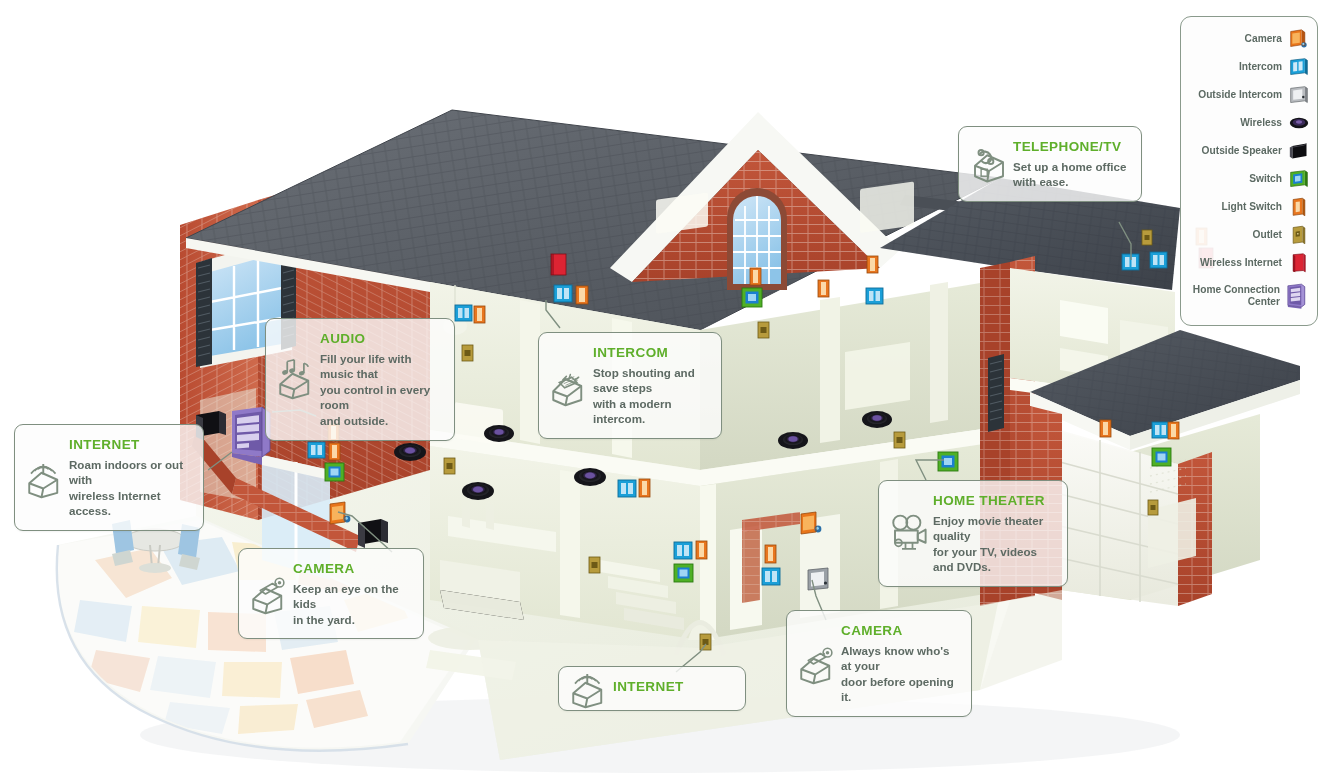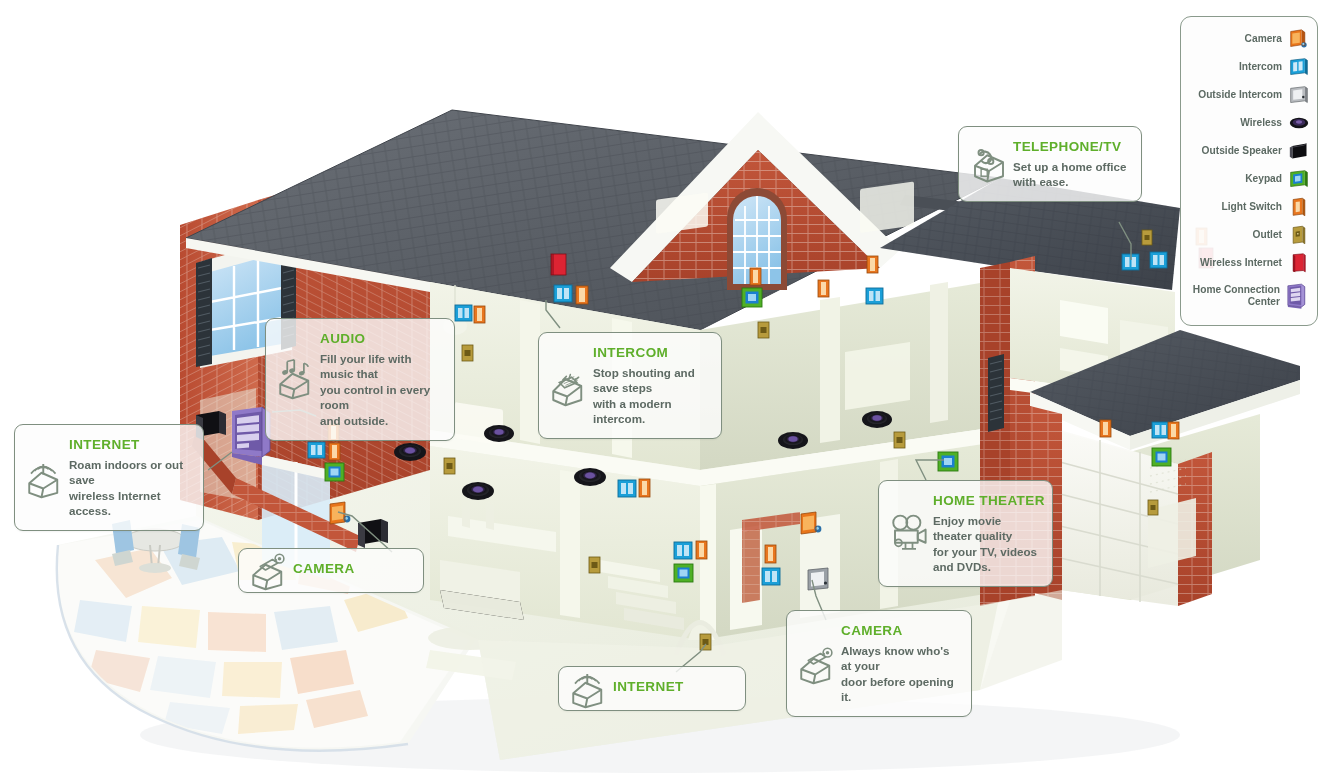--- a/index.html
+++ b/index.html
@@ -738,40 +738,42 @@
         <path d="M6 30 L20 18 L38 26 L38 41 L20 46 L6 41 Z" fill="none" stroke="#7f8f80" stroke-width="2.2" stroke-linejoin="round"></path>
         <path d="M6 30 L22 36 L38 26" fill="none" stroke="#7f8f80" stroke-width="2.2" stroke-linejoin="round"></path>
         <path d="M22 36 L20 46" fill="none" stroke="#7f8f80" stroke-width="2.2"></path>
         <path d="M22 20 L22 8" stroke="#7f8f80" stroke-width="2.2"></path>
         <path d="M16 14 a8 9 0 0 1 12 0" fill="none" stroke="#7f8f80" stroke-width="2"></path>
         <path d="M12 16 a13 14 0 0 1 20 0" fill="none" stroke="#7f8f80" stroke-width="2"></path>
         <path d="M8 19 a18 19 0 0 1 28 0" fill="none" stroke="#7f8f80" stroke-width="2"></path>
       </svg>
     </span>
     <div class="co-title">INTERNET</div>
-    <div class="co-body">Roam indoors or out save
+    <div class="co-body">Roam indoors or out with
 wireless Internet access.</div>
   </div>
 
   <div class="callout" style="left:238px; top:548px; width:186px;">
     <span class="co-icon">
       <svg viewBox="0 0 48 48">
         <path d="M6 30 L20 18 L38 26 L38 41 L20 46 L6 41 Z" fill="none" stroke="#7f8f80" stroke-width="2.2" stroke-linejoin="round"></path>
         <path d="M6 30 L22 36 L38 26" fill="none" stroke="#7f8f80" stroke-width="2.2" stroke-linejoin="round"></path>
         <path d="M22 36 L20 46" fill="none" stroke="#7f8f80" stroke-width="2.2"></path>
         <path d="M14 20 L28 12 L34 16 L20 24 Z" fill="none" stroke="#7f8f80" stroke-width="1.8" stroke-linejoin="round"></path>
         <circle cx="36" cy="11" r="5" fill="none" stroke="#7f8f80" stroke-width="1.8"></circle>
         <circle cx="36" cy="11" r="2" fill="#7f8f80"></circle>
         <path d="M30 14 L33 12" stroke="#7f8f80" stroke-width="1.8"></path>
       </svg>
     </span>
     <div class="co-title">CAMERA</div>
+    <div class="co-body">Keep an eye on the kids
+in the yard.</div>
   </div>
 
-  <div class="callout" style="left:878px; top:480px; width:175px;">
+  <div class="callout" style="left:878px; top:480px; width:190px;">
     <span class="co-icon">
       <svg viewBox="0 0 48 48">
         <circle cx="14" cy="11" r="8" fill="none" stroke="#7f8f80" stroke-width="2.2"></circle>
         <circle cx="29" cy="11" r="8" fill="none" stroke="#7f8f80" stroke-width="2.2"></circle>
         <path d="M8 20 L34 20 L34 34 L8 34 Z" fill="none" stroke="#7f8f80" stroke-width="2.2" stroke-linejoin="round"></path>
         <path d="M34 24 L43 19 L43 34 L34 30 Z" fill="none" stroke="#7f8f80" stroke-width="2.2" stroke-linejoin="round"></path>
         <circle cx="12" cy="34" r="4" fill="none" stroke="#7f8f80" stroke-width="2"></circle>
         <path d="M20 34 L20 41 M28 34 L28 41 M16 41 L32 41" fill="none" stroke="#7f8f80" stroke-width="2"></path>
       </svg>
     </span>
@@ -870,21 +872,21 @@
       <span class="leg-ico">
         <svg viewBox="0 0 24 24">
           <path d="M4 6 L21 3 L21 18 L4 21 Z" fill="#0d0d11"></path>
           <path d="M1 8 L4 6 L4 21 L1 19 Z" fill="#4a4a54"></path>
           <path d="M1 8 L18 5 L21 3" fill="none" stroke="#5d5d68" stroke-width="0.8"></path>
         </svg>
       </span>
     </div>
 
     <div class="leg-row">
-      <span class="leg-label">Keypad</span>
+      <span class="leg-label">Switch</span>
       <span class="leg-ico">
         <svg viewBox="0 0 24 24">
           <path d="M2 4 L19 2 L19 19 L2 21 Z" fill="#4fb026"></path>
           <path d="M5 6.5 L16 5.2 L16 16.6 L5 17.9 Z" fill="#1b7fd0"></path>
           <path d="M7.2 8.6 L13.8 7.8 L13.8 14.4 L7.2 15.2 Z" fill="#9fd6f5"></path>
           <path d="M19 2 L22 4 L22 21 L19 19 Z" fill="#2e7d13"></path>
           <path d="M2 4 L19 2 L22 4 L22 21 L19 19 L2 21 Z" fill="none" stroke="#246307" stroke-width="0.8"></path>
         </svg>
       </span>
     </div>

